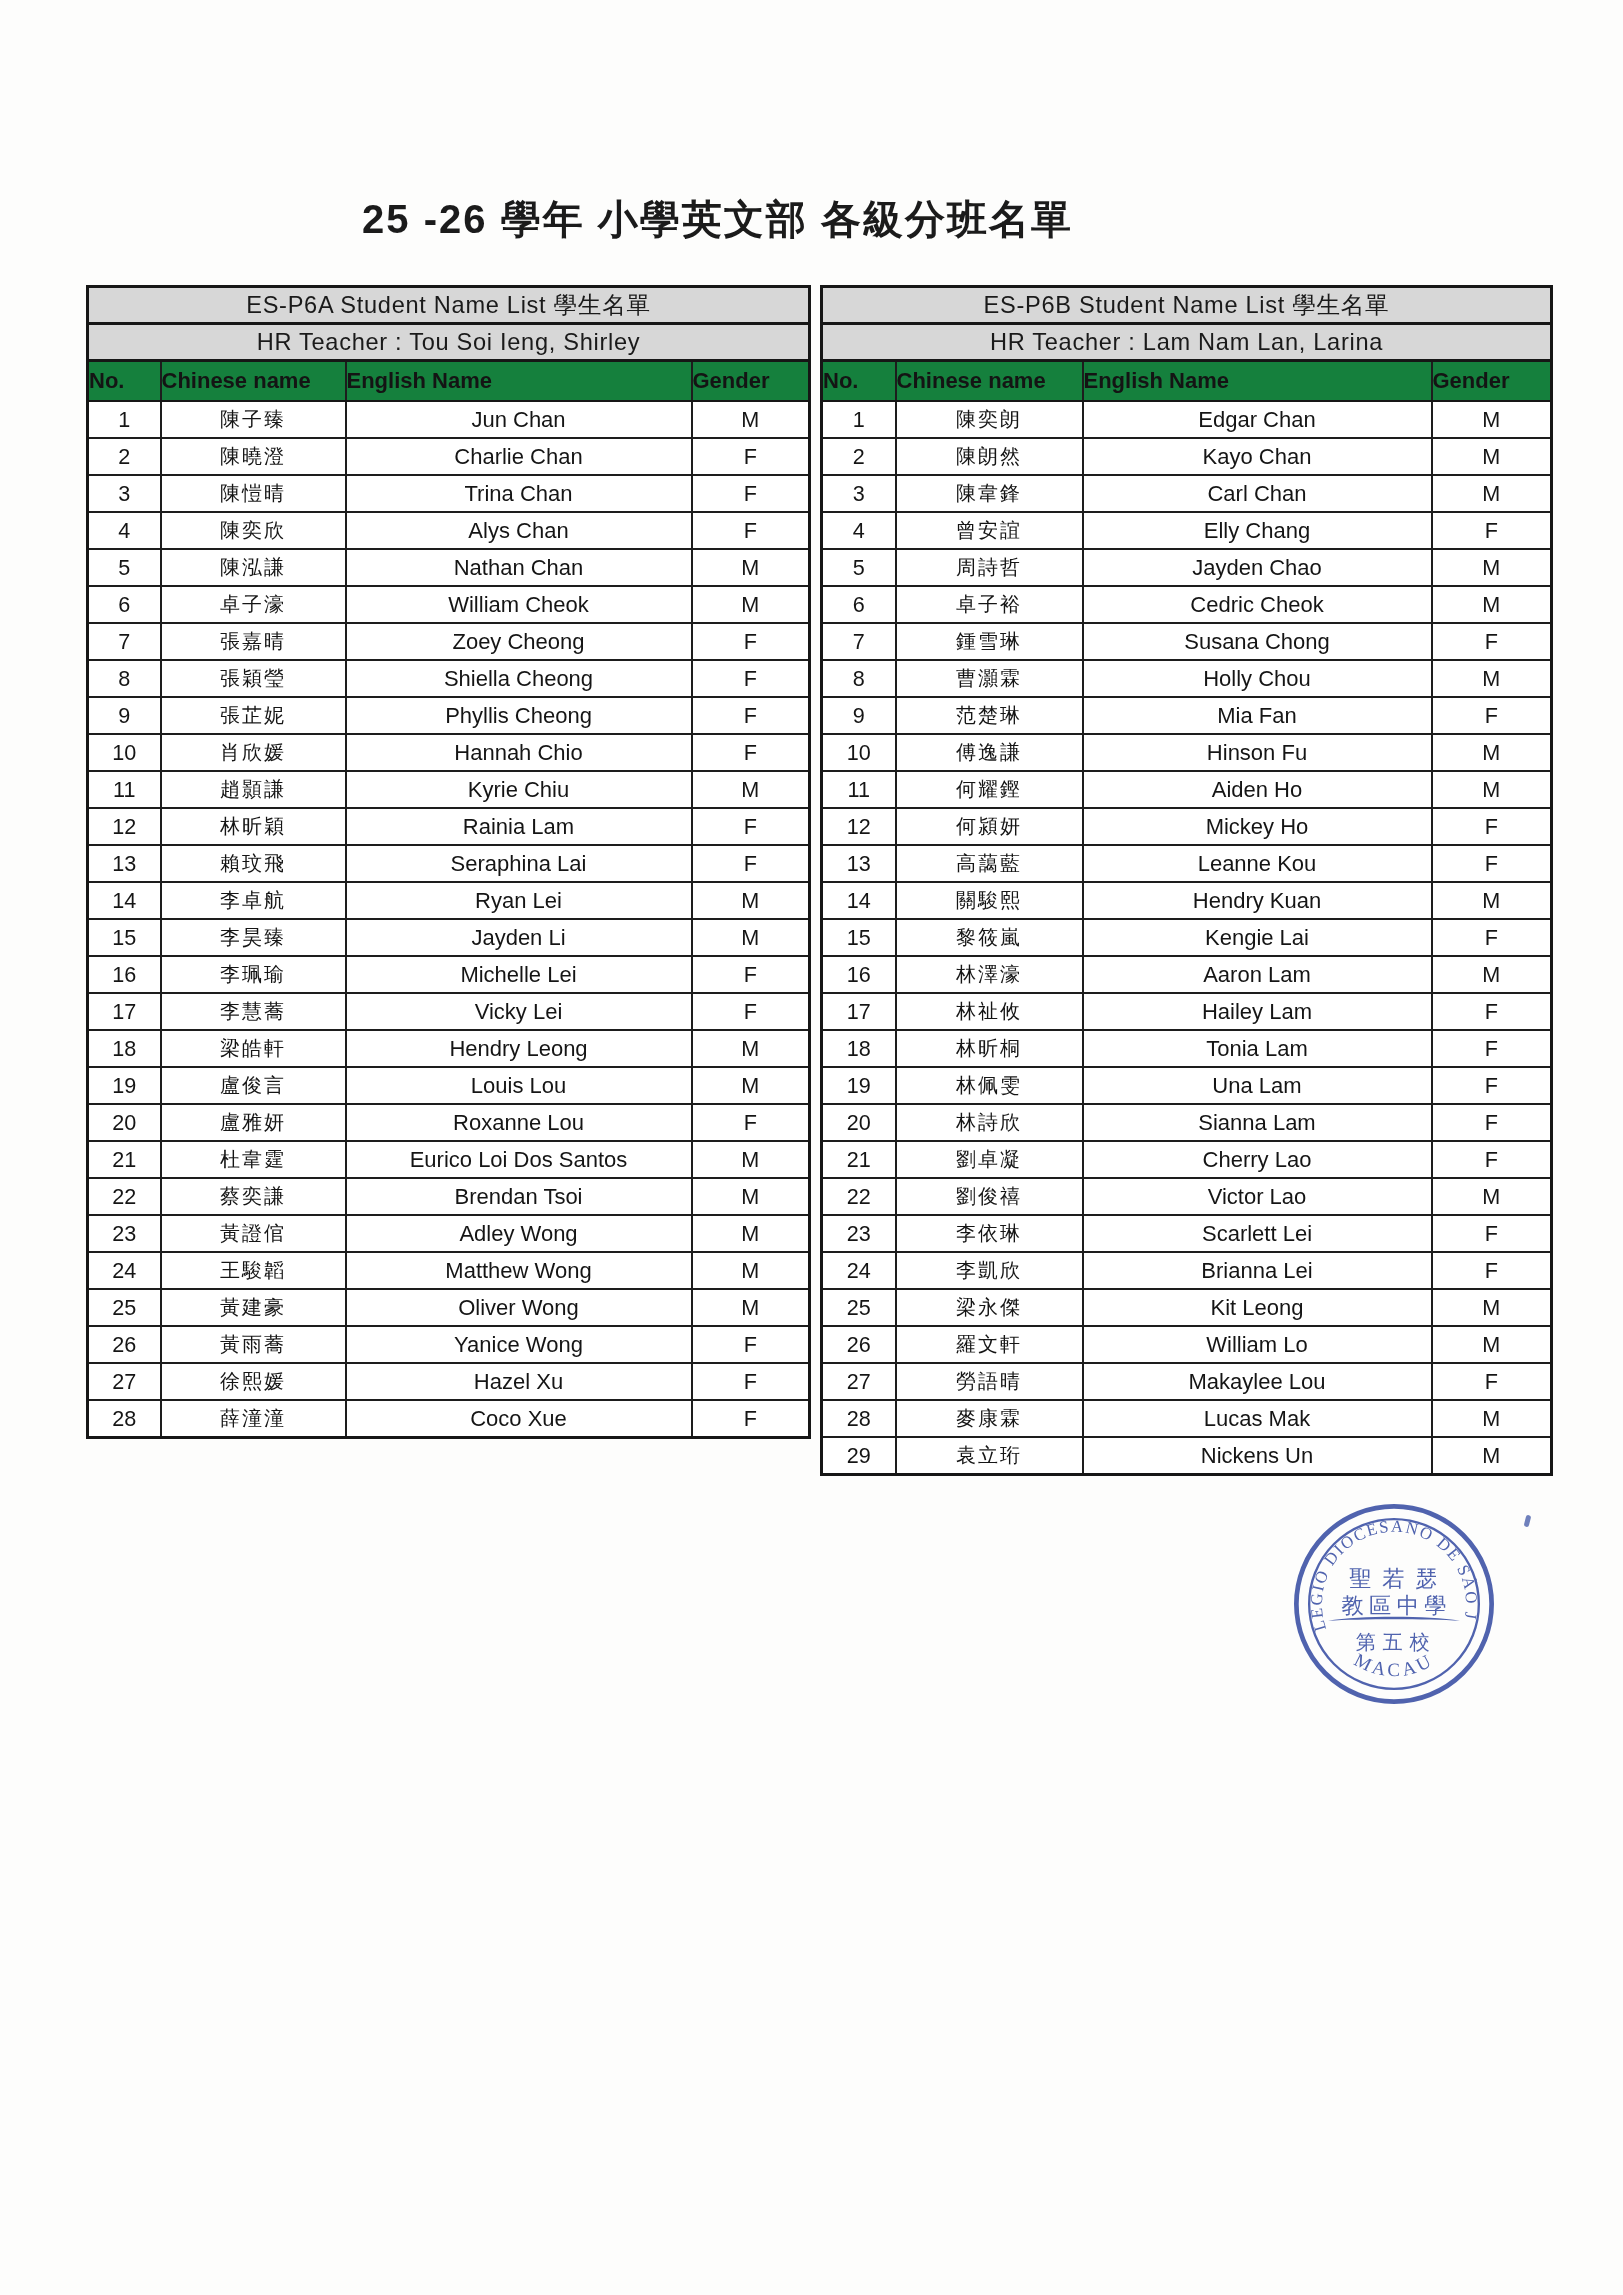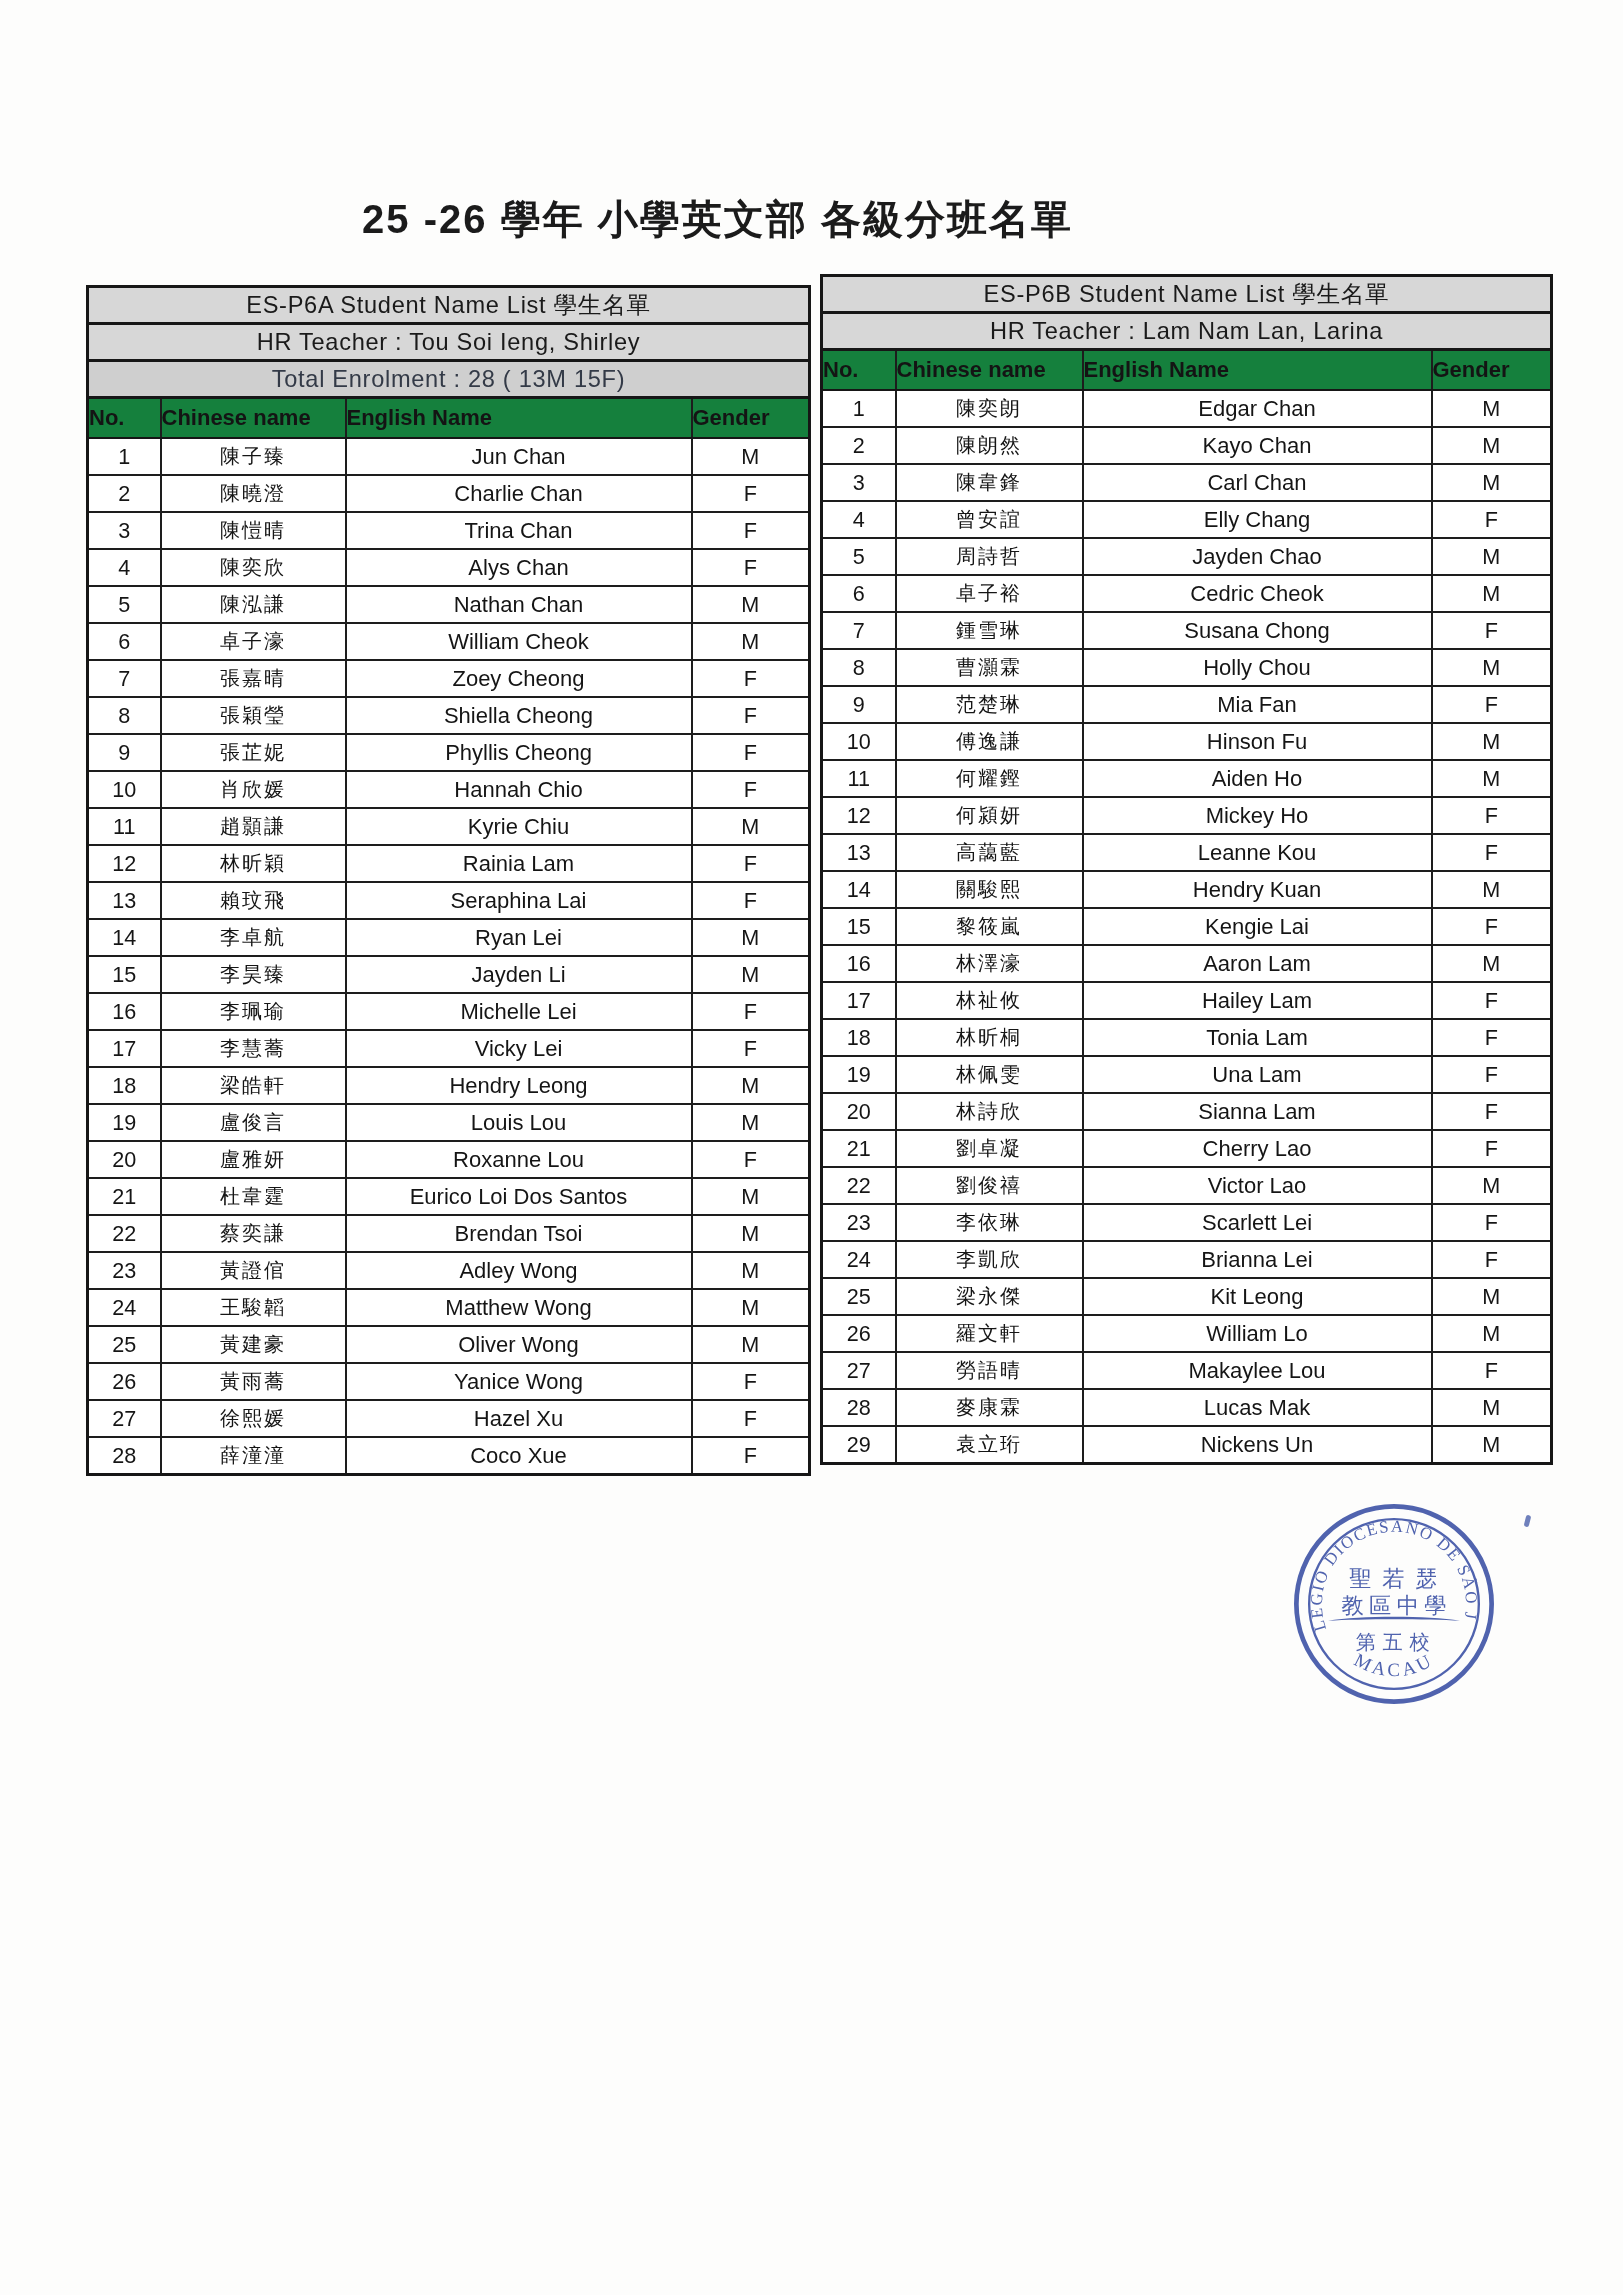--- a/index.html
+++ b/index.html
@@ -26,21 +26,21 @@
   }
   .tbl tr.band.enrol th{background:#cfcfcf;color:#333a47}
   .tbl tr.cols th{
     height:38px;background:#15803d;font-size:22px;font-weight:700;
     text-align:left;border-bottom:2.6px solid #161616;
   }
   .tbl tbody td{height:35px;text-align:center;font-size:21.6px;color:#151515}
   .tbl tbody td.c-cn{font-size:20px;letter-spacing:2px}
   .tbl tbody td.c-en{font-size:22px}
   #table-a{left:86px;top:285px;width:722px}
-  #table-b{left:820px;top:274px;width:729px}
+  #table-b{left:820px;top:285px;width:729px}
   .stamp{position:absolute;left:1293px;top:1503px;width:202px;height:202px;opacity:.93}
   .ink-speck{
     position:absolute;left:1525px;top:1515px;width:4.6px;height:11.8px;
     background:#4b60ab;border-radius:2.6px;transform:rotate(14deg);opacity:.8;
   }
 </style>
 </head>
 <body>
 
 <div class="page-title">
@@ -57,23 +57,20 @@
       <col style="width:185px">
       <col style="width:346px">
       <col style="width:118px">
     </colgroup>
   <thead>
     <tr class="band">
       <th colspan="4">ES-P6A Student Name List 學生名單</th>
     </tr>
     <tr class="band">
       <th colspan="4">HR Teacher : Tou Soi Ieng, Shirley</th>
-    </tr>
-    <tr class="band enrol">
-      <th colspan="4">Total Enrolment : 28 ( 13M 15F)</th>
     </tr>
     <tr class="cols">
       <th>No.</th>
       <th>Chinese name</th>
       <th>English Name</th>
       <th>Gender</th>
     </tr>
   </thead>
   <tbody>
       <tr>

